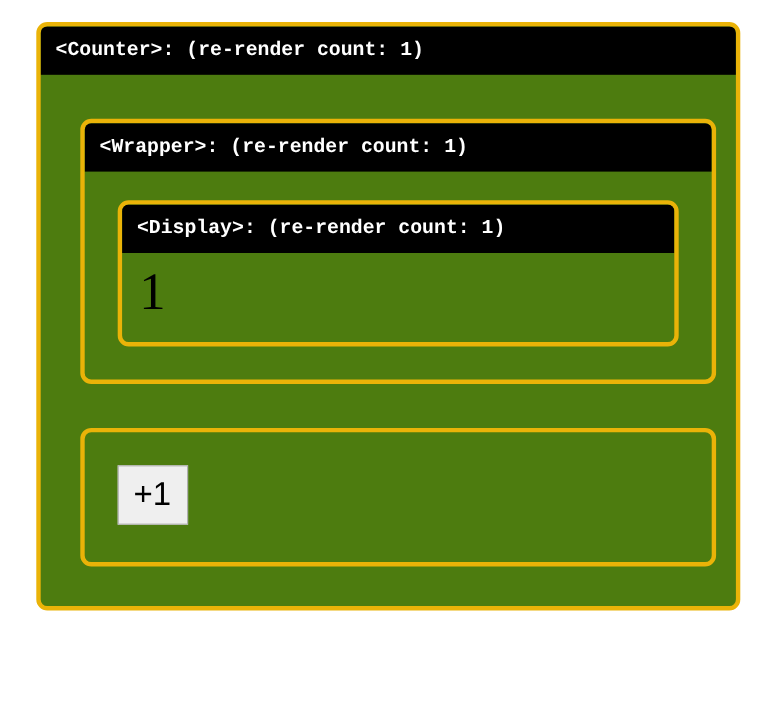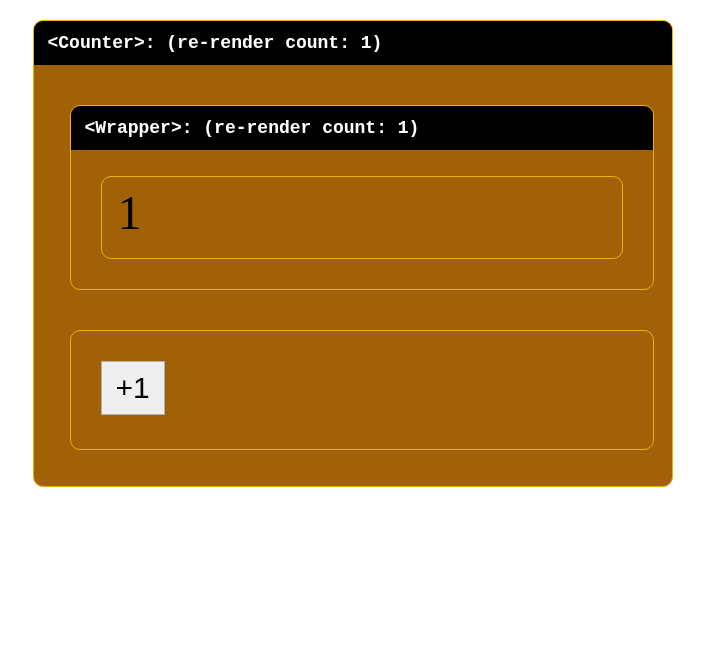--- a/index.html
+++ b/index.html
@@ -6,23 +6,23 @@
       box-sizing: border-box;
       margin: 0;
       padding: 0;
     }
     body {
       background: #fff;
       font-family: "Courier New", Courier, monospace;
       padding: 20px;
     }
     .panel {
-      border: 1px solid #eab308;
+      border: 4px solid #eab308;
       border-radius: 10px;
-      background: #a16207;
+      background: #4d7c0f;
       overflow: hidden;
     }
     .panel-header {
       background: #000;
       color: #fff;
       font-family: "Courier New", Courier, monospace;
       font-weight: bold;
       font-size: 18px;
       padding: 12px 14px;
       white-space: nowrap;
@@ -76,20 +76,21 @@
 
 <div class="panel outer">
   <div class="panel-header">&lt;Counter&gt;: (re-render count: 1)</div>
   <div class="panel-body">
 
     <div class="panel wrapper">
       <div class="panel-header">&lt;Wrapper&gt;: (re-render count: 1)</div>
       <div class="panel-body">
 
         <div class="panel display">
+          <div class="panel-header">&lt;Display&gt;: (re-render count: 1)</div>
           <div class="panel-body">
             <div class="display-value">1</div>
           </div>
         </div>
 
       </div>
     </div>
 
     <div class="panel incrementor">
       <div class="panel-body">

